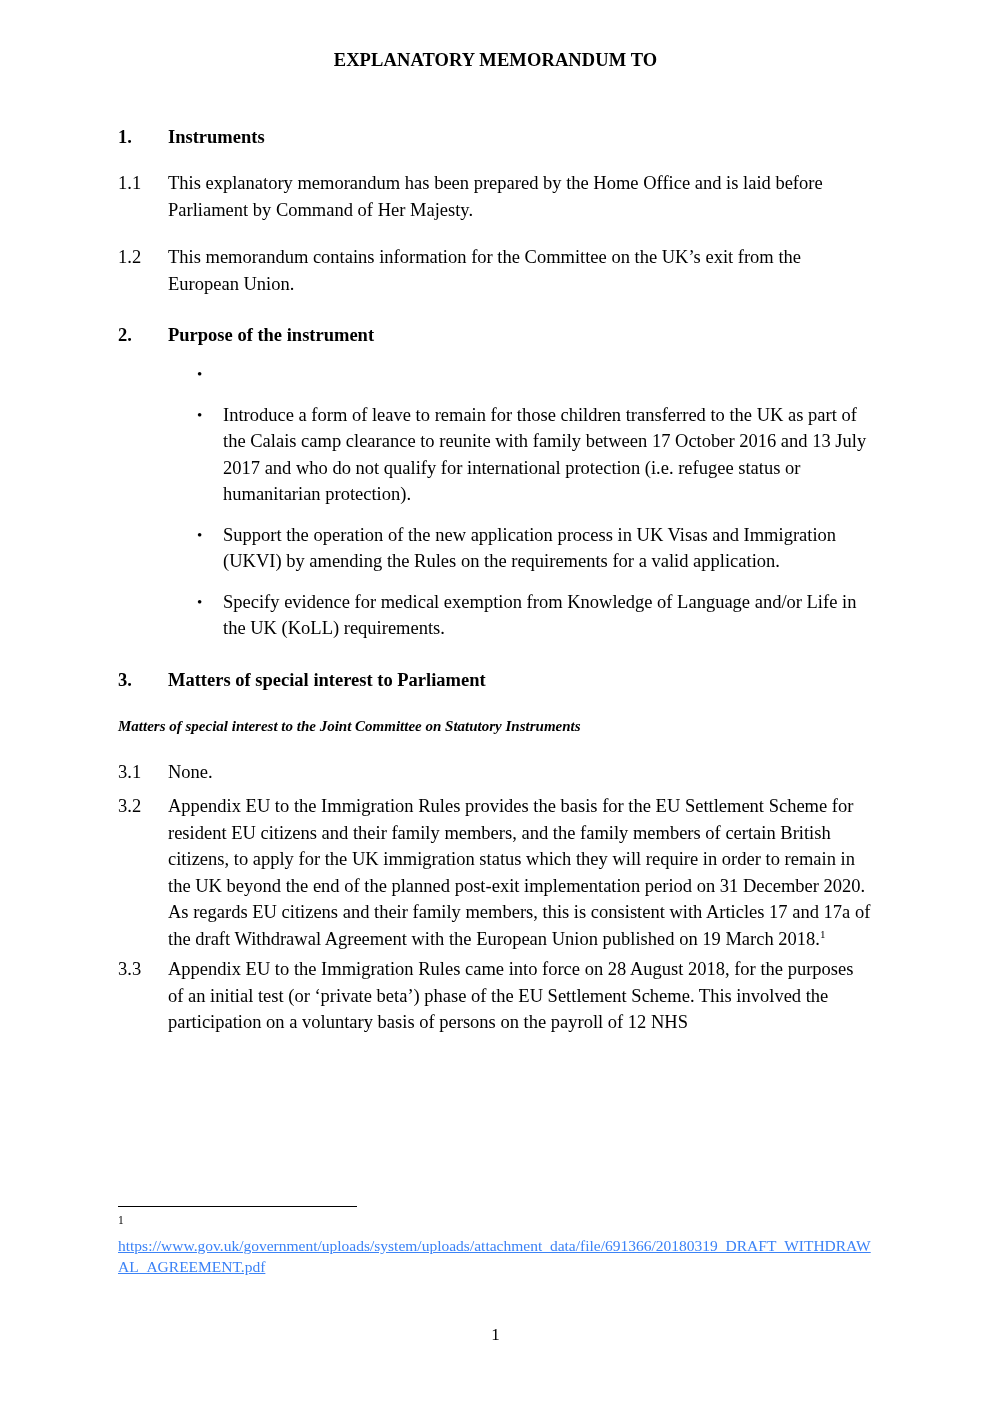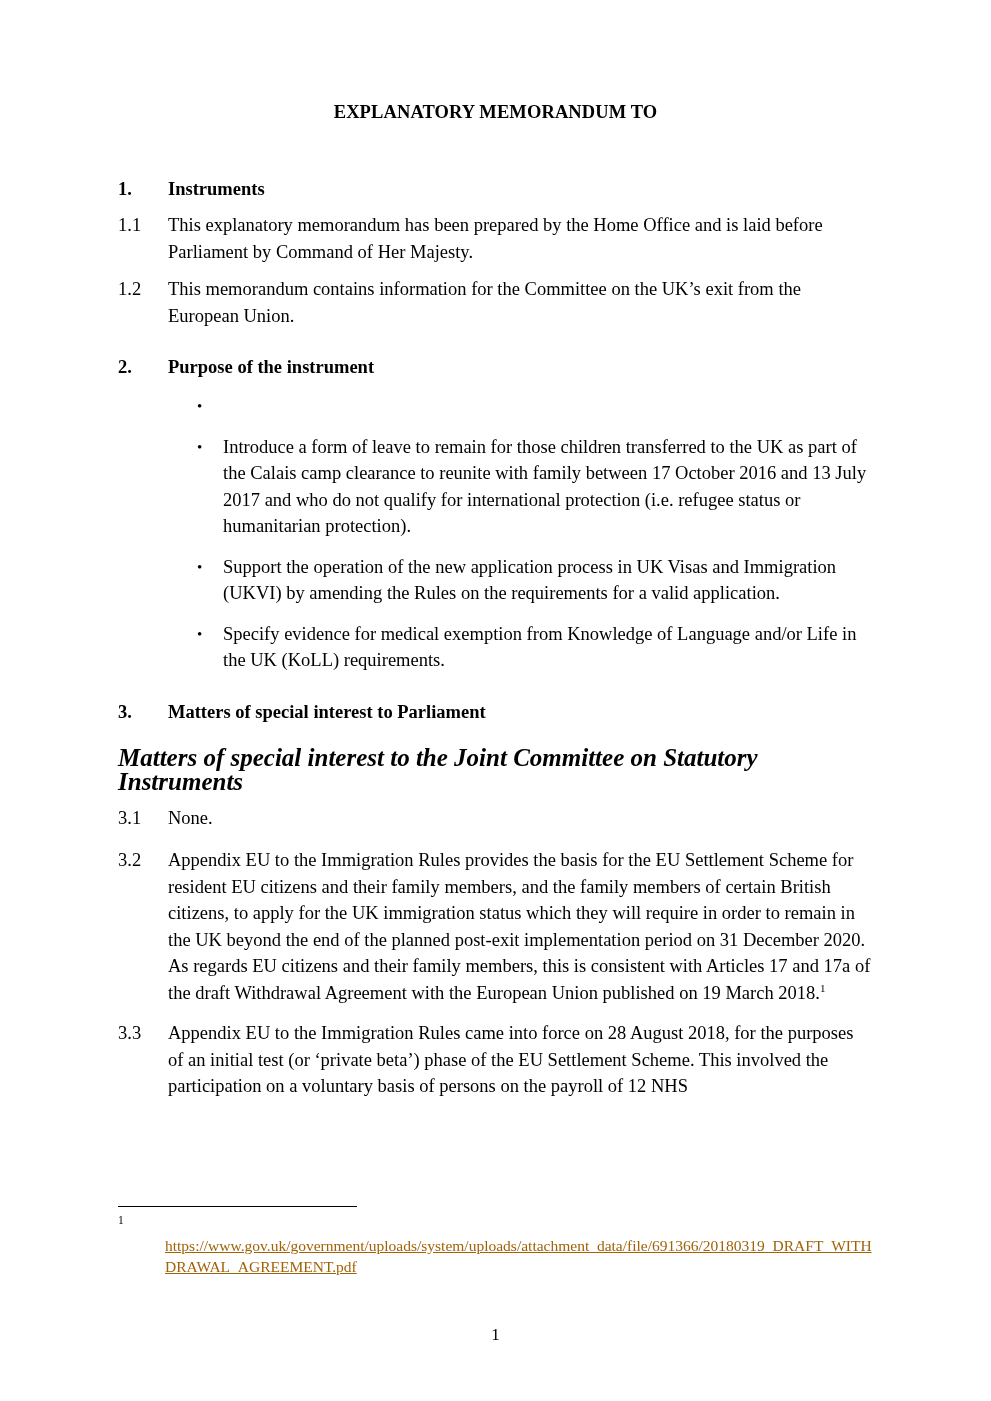--- a/index.html
+++ b/index.html
@@ -22,21 +22,21 @@
   }
   .content {
     position: absolute;
     left: 118px;
     top: 0;
     width: 755px;
   }
 
   
   .title-block {
-    padding-top: 100px;
+    padding-top: 48px;
     text-align: center;
     font-weight: bold;
     font-size: 18.5px;
     line-height: 25px;
     letter-spacing: 0.1px;
   }
   .title-line { display: block; }
 
   
   .section-heading {
@@ -50,36 +50,36 @@
     width: 50px;
     flex: 0 0 50px;
   }
   .section-heading .txt { flex: 1; }
 
   
   .para {
     display: flex;
     font-size: 18.5px;
     line-height: 26.5px;
-    margin-top: 11px;
+    margin-top: 21px;
   }
   .para .num {
     width: 50px;
     flex: 0 0 50px;
   }
   .para .txt {
     flex: 1;
     text-align: left;
   }
 
   
   .sub-heading {
     font-weight: bold;
     font-style: italic;
-    font-size: 25px;
+    font-size: 15px;
     line-height: 24px;
     margin-top: 22px;
   }
 
   
   .bullets {
     margin-top: 14px;
   }
   .bullet-item {
     display: flex;
@@ -196,33 +196,33 @@
     </div>
 
     <div class="sub-heading">Matters of special interest to the Joint Committee on Statutory Instruments</div>
 
     <div class="para">
       <span class="num">3.1</span>
       <span class="txt">None.</span>
     </div>
 
 
-    <div class="para" style="margin-top:16px;">
+    <div class="para" style="margin-top:8px;">
       <span class="num">3.2</span>
       <span class="txt"><span>Appendix EU to the Immigration Rules provides the basis for the EU Settlement Scheme for resident EU citizens and their family members, and the family members of certain British citizens, to apply for the UK immigration status which they will require in order to remain in the UK beyond the end of the planned post-exit implementation period on 31 December 2020.  As regards EU citizens and their family members, this is consistent with Articles 17 and 17a of the draft Withdrawal Agreement with the European Union published on 19 March 2018.</span><sup class="fn">1</sup></span>
     </div>
 
-    <div class="para" style="margin-top:14px;justify-content:flex-end;">
+    <div class="para" style="margin-top:4px;justify-content:flex-end;">
       <span class="num">3.3</span>
       <span class="txt">Appendix EU to the Immigration Rules came into force on 28 August 2018, for the purposes of an initial test (or ‘private beta’) phase of the EU Settlement Scheme.  This involved the participation on a voluntary basis of persons on the payroll of 12 NHS</span>
     </div>
 
   </div>
 
   <div class="footnote-area">
     <div class="footnote-rule"></div>
     <div class="footnote-marker">1</div>
-    <a class="footnote-link" href="#" style="color:#a16207;margin-left:47px;">https://www.gov.uk/government/uploads/system/uploads/attachment_data/file/691366/20180319_DRAFT_WITHDRAWAL_AGREEMENT.pdf</a>
+    <a class="footnote-link" href="#" style="color:#3b82f6;">https://www.gov.uk/government/uploads/system/uploads/attachment_data/file/691366/20180319_DRAFT_WITHDRAWAL_AGREEMENT.pdf</a>
   </div>
 
   <div class="page-number">1</div>
 
 </div>
 
 </body></html>

